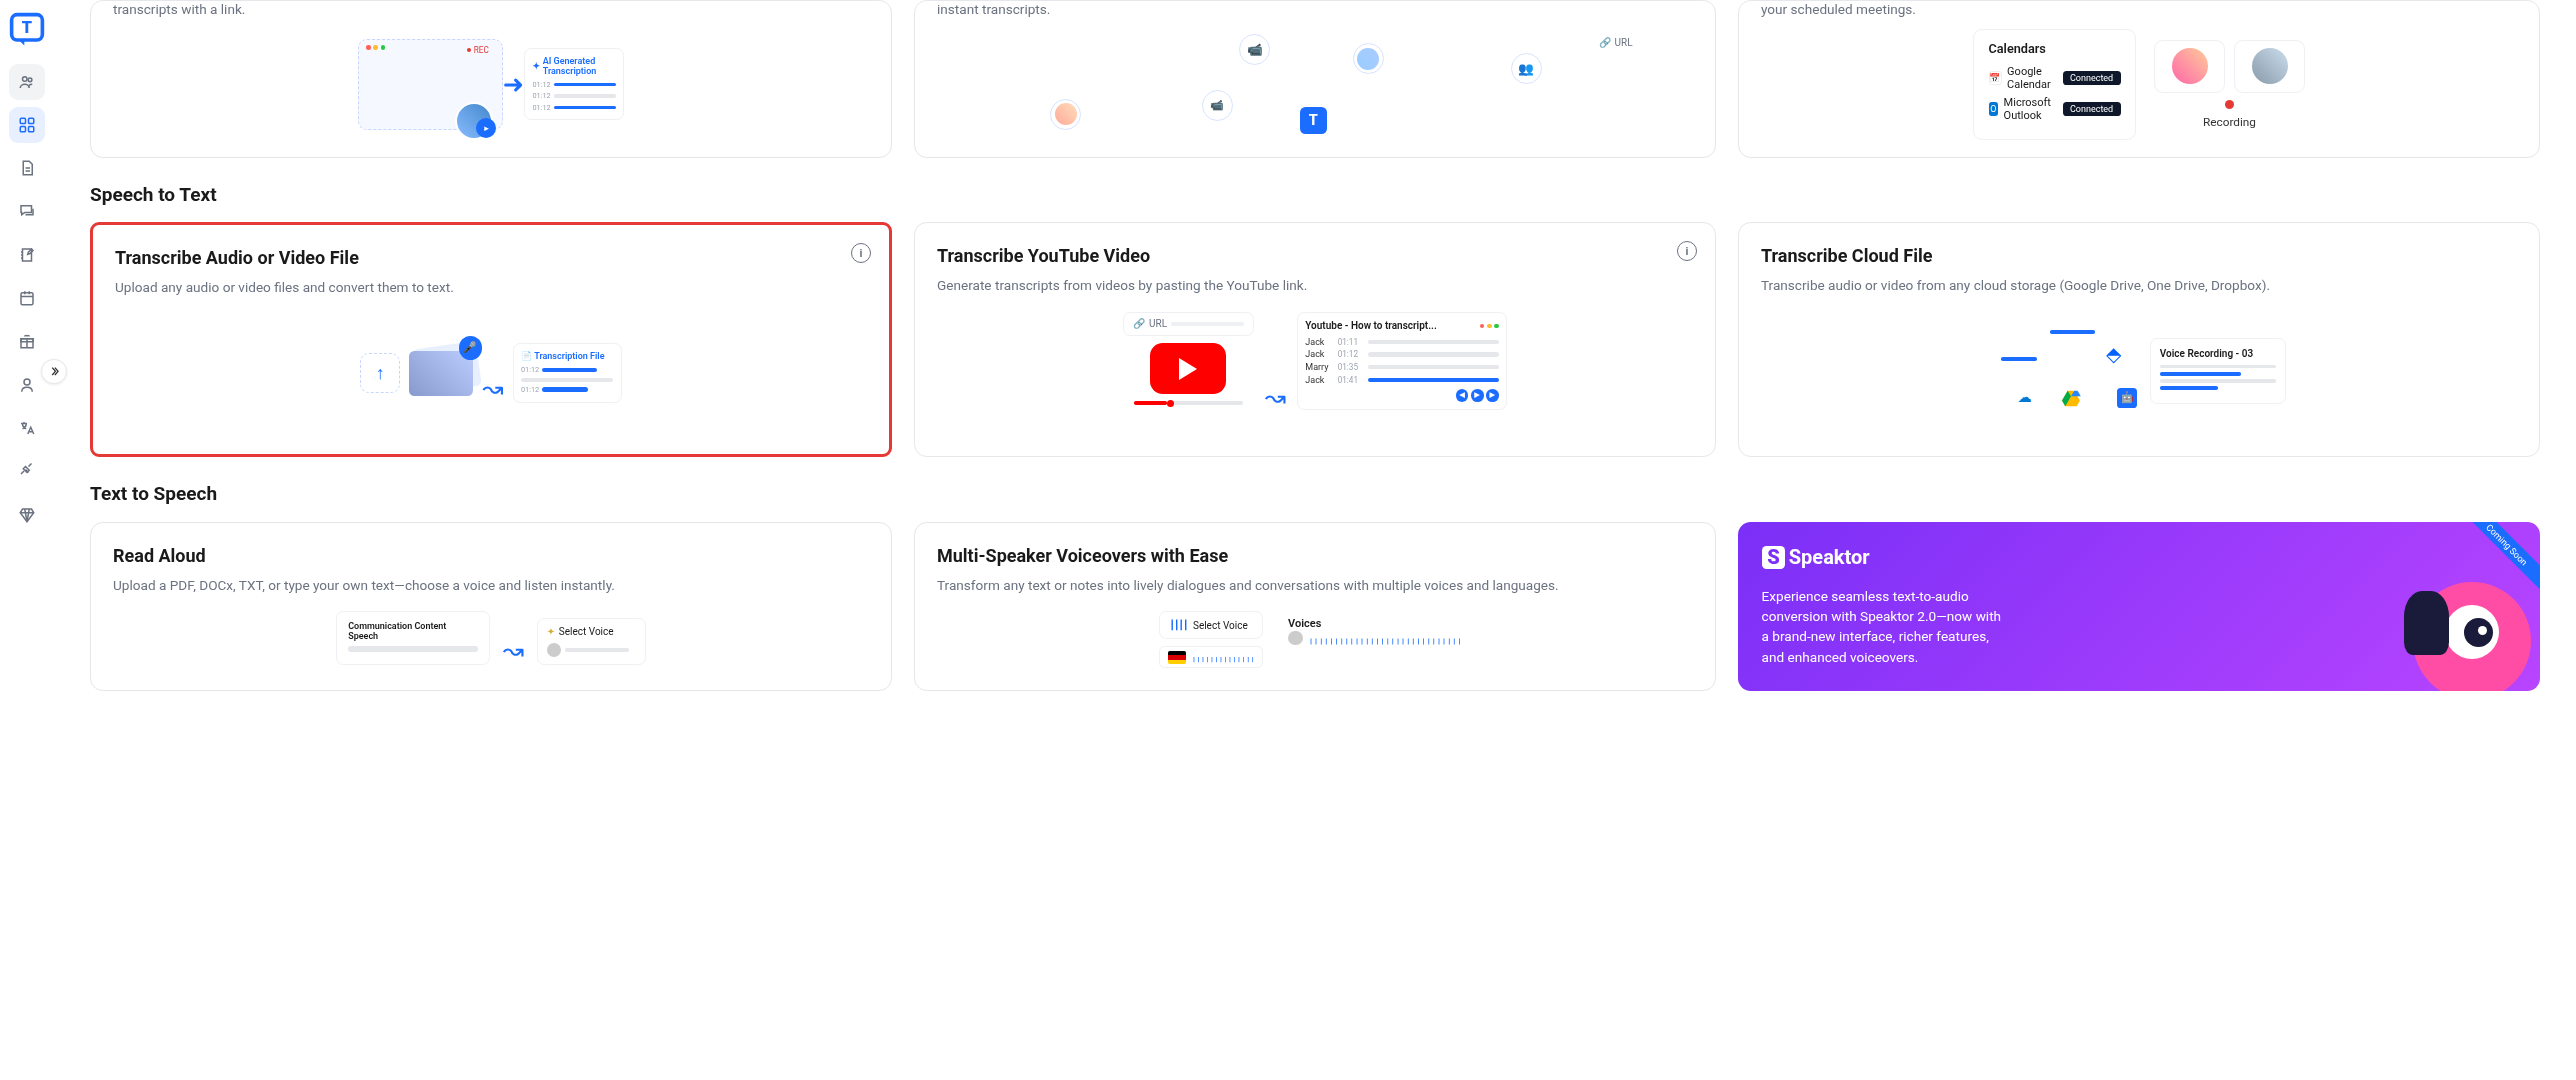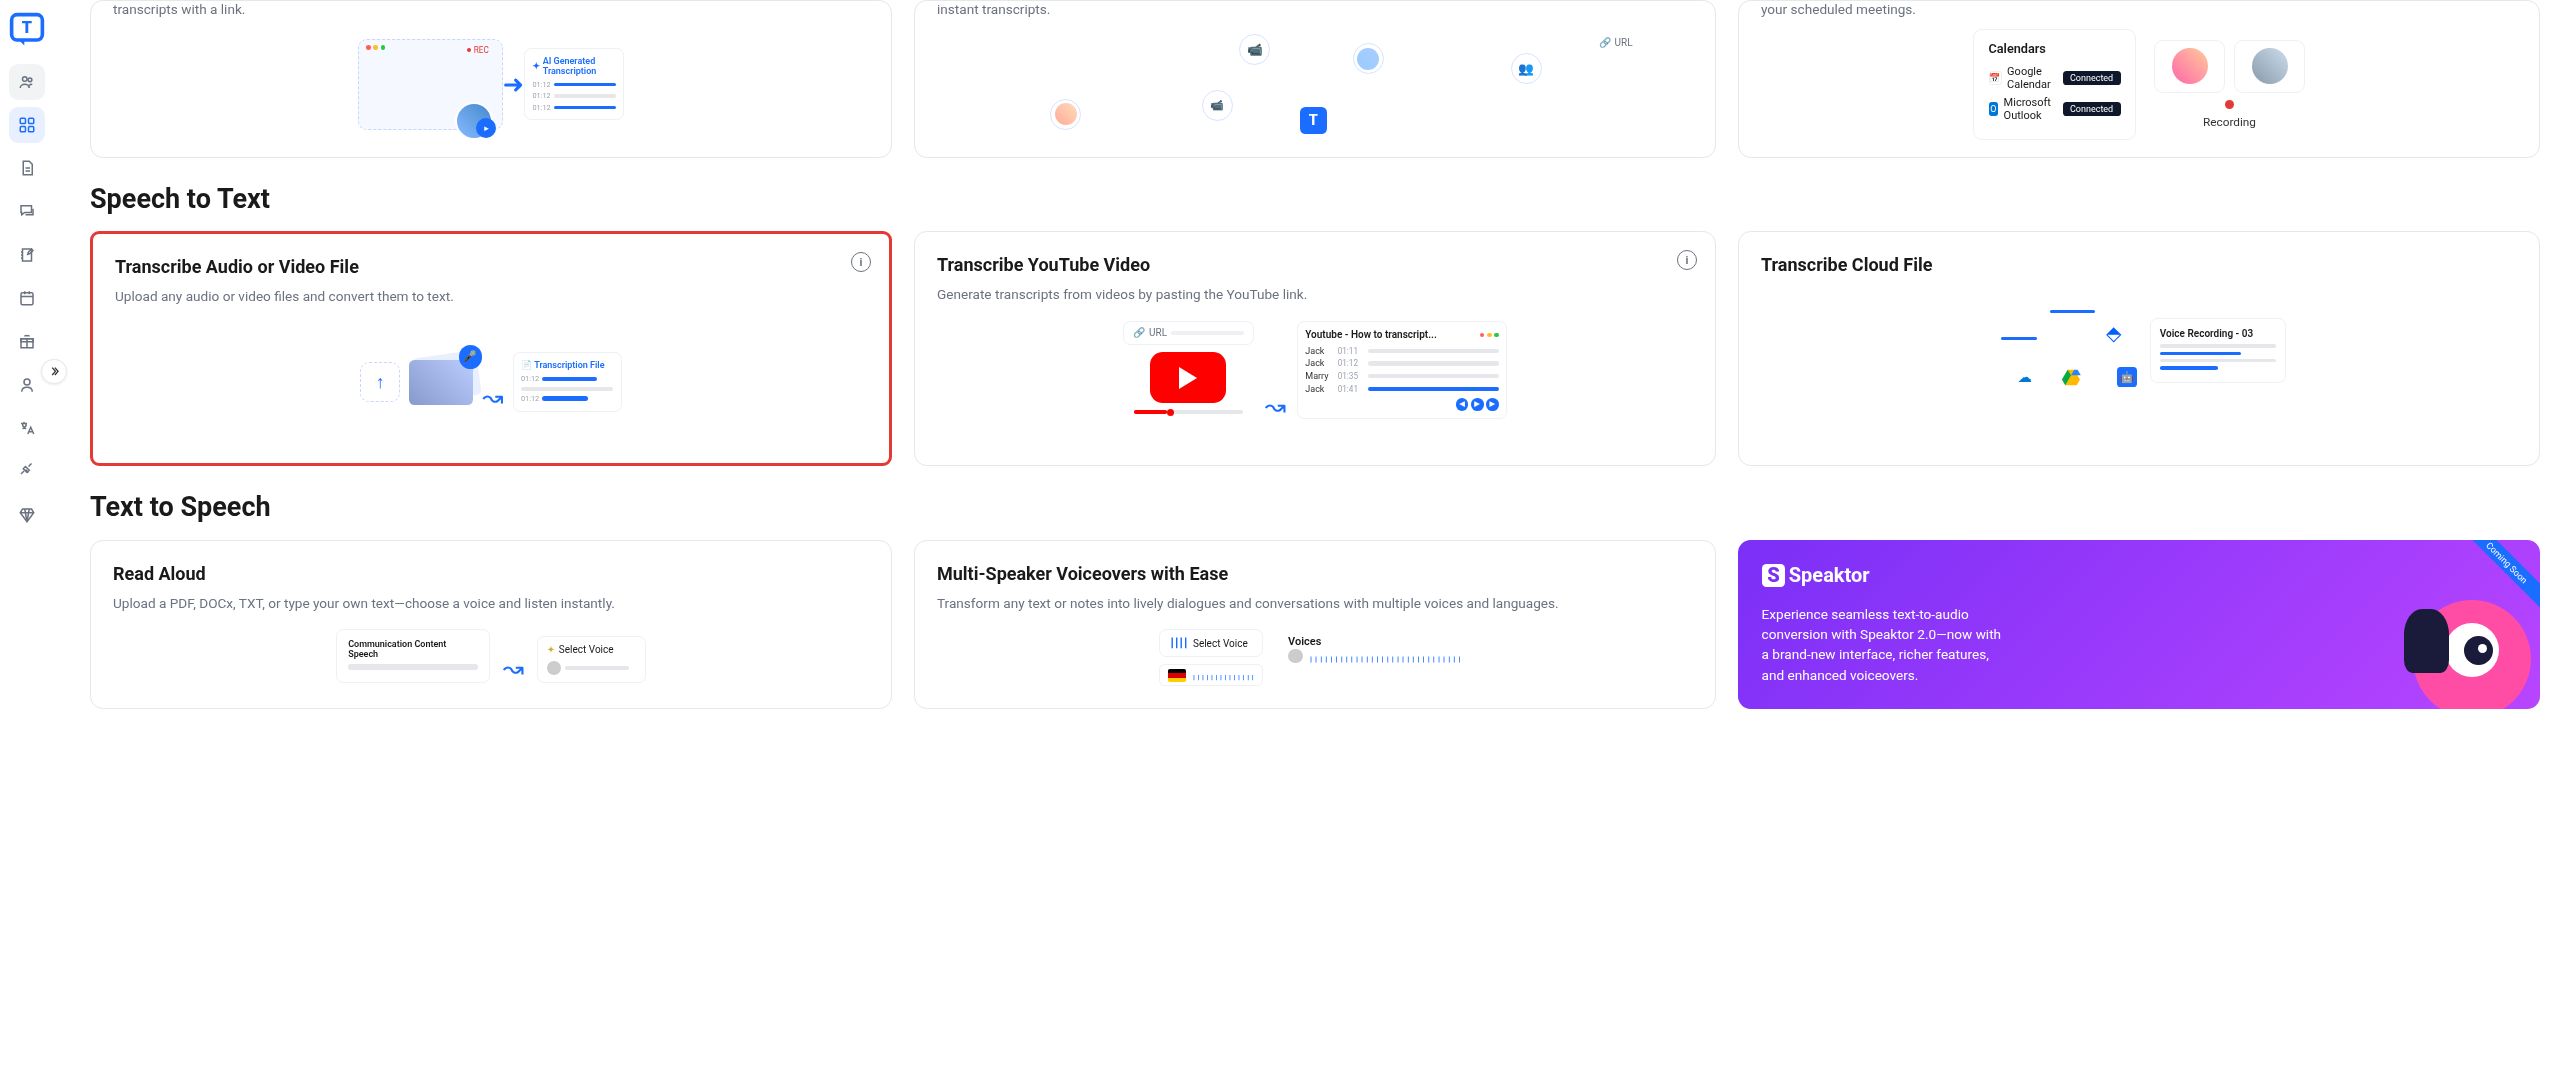--- a/index.html
+++ b/index.html
@@ -5,21 +5,21 @@
 * { margin: 0; padding: 0; box-sizing: border-box; }
 body { font-family: -apple-system, BlinkMacSystemFont, "Segoe UI", Roboto, sans-serif; background: #fff; color: #1a1a1a; }
 .app { display: flex; height: 100vh; }
 .sidebar { width: 54px; background: #fff; display: flex; flex-direction: column; align-items: center; padding-top: 11px; gap: 7.3px; position: relative; }
 .logo { width: 38px; height: 38px; color: #1a6dff; display: flex; align-items: center; justify-content: center; margin-bottom: 7.3px; }
 .nav-icon { width: 36px; height: 36px; display: flex; align-items: center; justify-content: center; border-radius: 9px; cursor: pointer; color: #6b7280; }
 .nav-icon.active { background: #e8f0ff; color: #1a6dff; }
 .nav-icon.grey-bg { background: #f1f3f5; }
 .expand-btn { position: absolute; right: -12.7px; top: 359px; width: 25.4px; height: 25.4px; background: #fff; border: 0.9px solid #e5e7eb; border-radius: 50%; display: flex; align-items: center; justify-content: center; cursor: pointer; box-shadow: 0 0.9px 2.7px rgba(0,0,0,0.08); }
 .main { flex: 1; padding: 0 36px 18px 36px; overflow-y: auto; }
-.section-title { font-size: 27px; font-weight: 700; margin: 25.4px 0 16.3px 0; }
+.section-title { font-size: 19px; font-weight: 700; margin: 25.4px 0 16.3px 0; }
 .cards-row { display: grid; grid-template-columns: repeat(3, 1fr); gap: 22px; }
 .card { border: 0.9px solid #e5e7eb; border-radius: 12.7px; padding: 22px; background: #fff; position: relative; cursor: pointer; }
 .card.highlighted { border: 3.6px solid #e53935; border-radius: 9px; }
 .card-title { font-size: 18px; font-weight: 700; margin-bottom: 9px; }
 .card-desc { font-size: 13.6px; color: #6b7280; line-height: 1.5; }
 .info-icon { position: absolute; top: 18px; right: 18px; width: 20px; height: 20px; border: 1.4px solid #6b7280; border-radius: 50%; display: flex; align-items: center; justify-content: center; font-size: 11px; font-weight: 700; color: #6b7280; }
 .card-illustration { height: 118px; margin-top: 16.3px; display: flex; align-items: center; justify-content: center; position: relative; }
 .top-illustration { height: 109px; display: flex; align-items: center; justify-content: center; position: relative; }
 .top-row-cards { display: grid; grid-template-columns: repeat(3, 1fr); gap: 22px; }
 .top-card { border: 0.9px solid #e5e7eb; border-radius: 12.7px; padding: 0 22px 18px 22px; background: #fff; }
@@ -358,20 +358,21 @@
                 <span class="tp-time">01:41</span>
                 <div class="tp-bar" style="background:#1a6dff;width:40%"></div>
               </div>
             <div style="text-align:right;margin-top:3.6px"><span style="display:inline-block;width:12.7px;height:12.7px;background:#1a6dff;border-radius:50%;color:#fff;font-size:7.3px;text-align:center;line-height:12.7px">◀</span> <span style="display:inline-block;width:12.7px;height:12.7px;background:#1a6dff;border-radius:50%;color:#fff;font-size:7.3px;text-align:center;line-height:12.7px">▶</span> <span style="display:inline-block;width:12.7px;height:12.7px;background:#1a6dff;border-radius:50%;color:#fff;font-size:7.3px;text-align:center;line-height:12.7px">▶</span></div>
           </div>
         </div>
       </div>
 
       <div class="card">
         <div class="card-title">Transcribe Cloud File</div>
+        <div class="card-desc">Transcribe audio or video from any cloud storage (Google Drive, One Drive, Dropbox).</div>
         <div class="card-illustration" style="gap:12.7px">
           <div style="position:relative;width:145px;height:82px">
             <div style="position:absolute;top:0;left:40%;width:45px;height:3.6px;background:#1a6dff;border-radius:1.8px"></div>
             <div class="cloud-ico" style="position:absolute;top:9px;right:9px;color:#0061ff;font-size:20px">⬘</div>
             <div class="cloud-ico" style="position:absolute;bottom:0;left:18px;color:#0078d4">☁</div>
             <div class="cloud-ico" style="position:absolute;bottom:0;left:64px">
                 <svg width="20" height="18" viewBox="0 0 24 22">
                   <path d="M8 2h8l7 12-4 7H5l-4-7z" fill="#ffba00"></path>
                   <path d="M8 2l-7 12 4 7 7-12z" fill="#00ac47"></path>
                   <path d="M16 2l-4 7h12l-4-7z" fill="#2684fc"></path>

